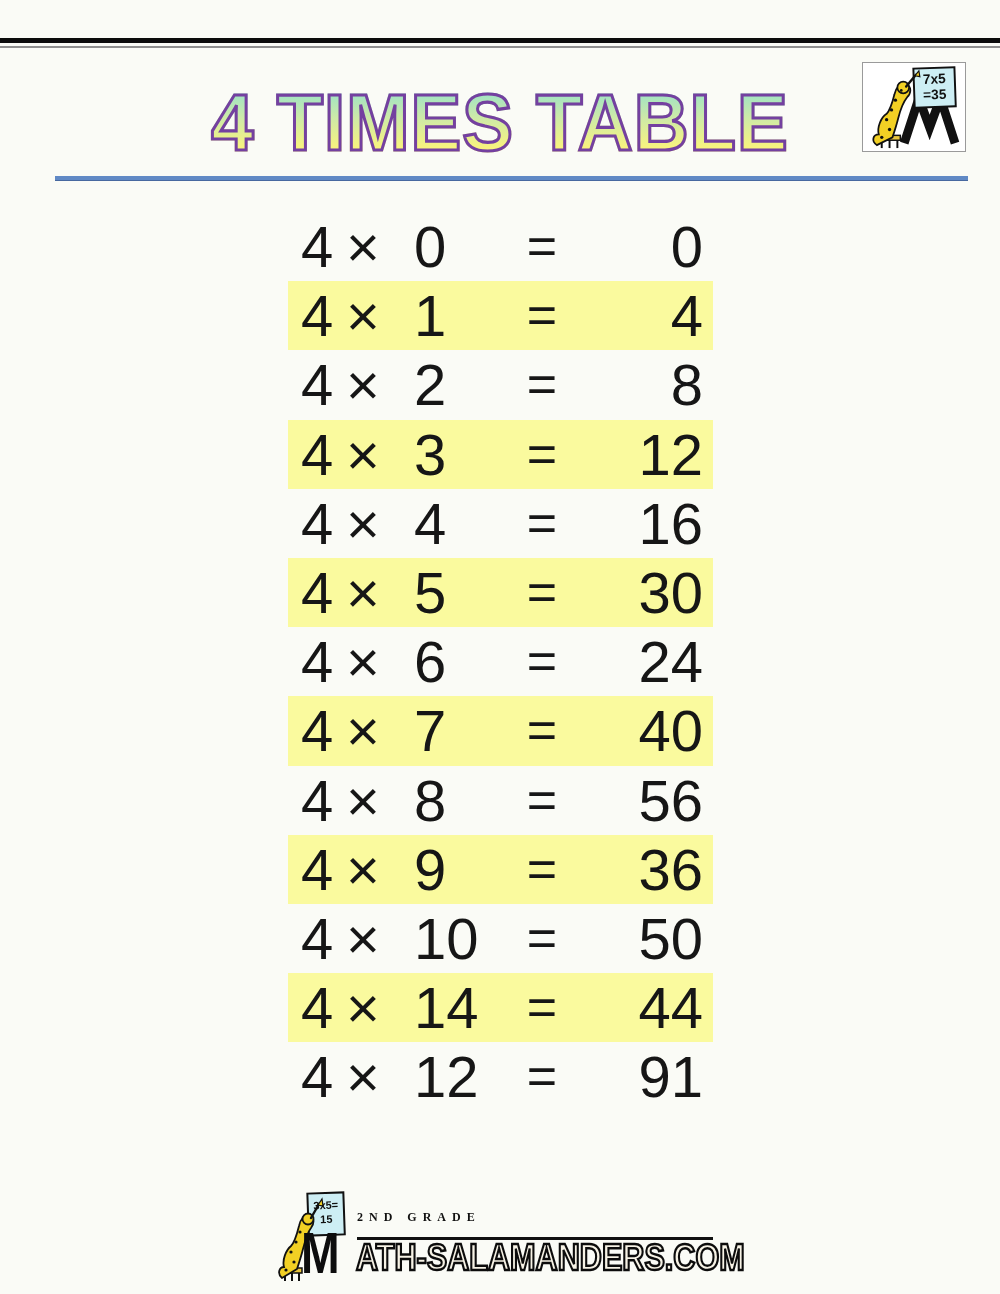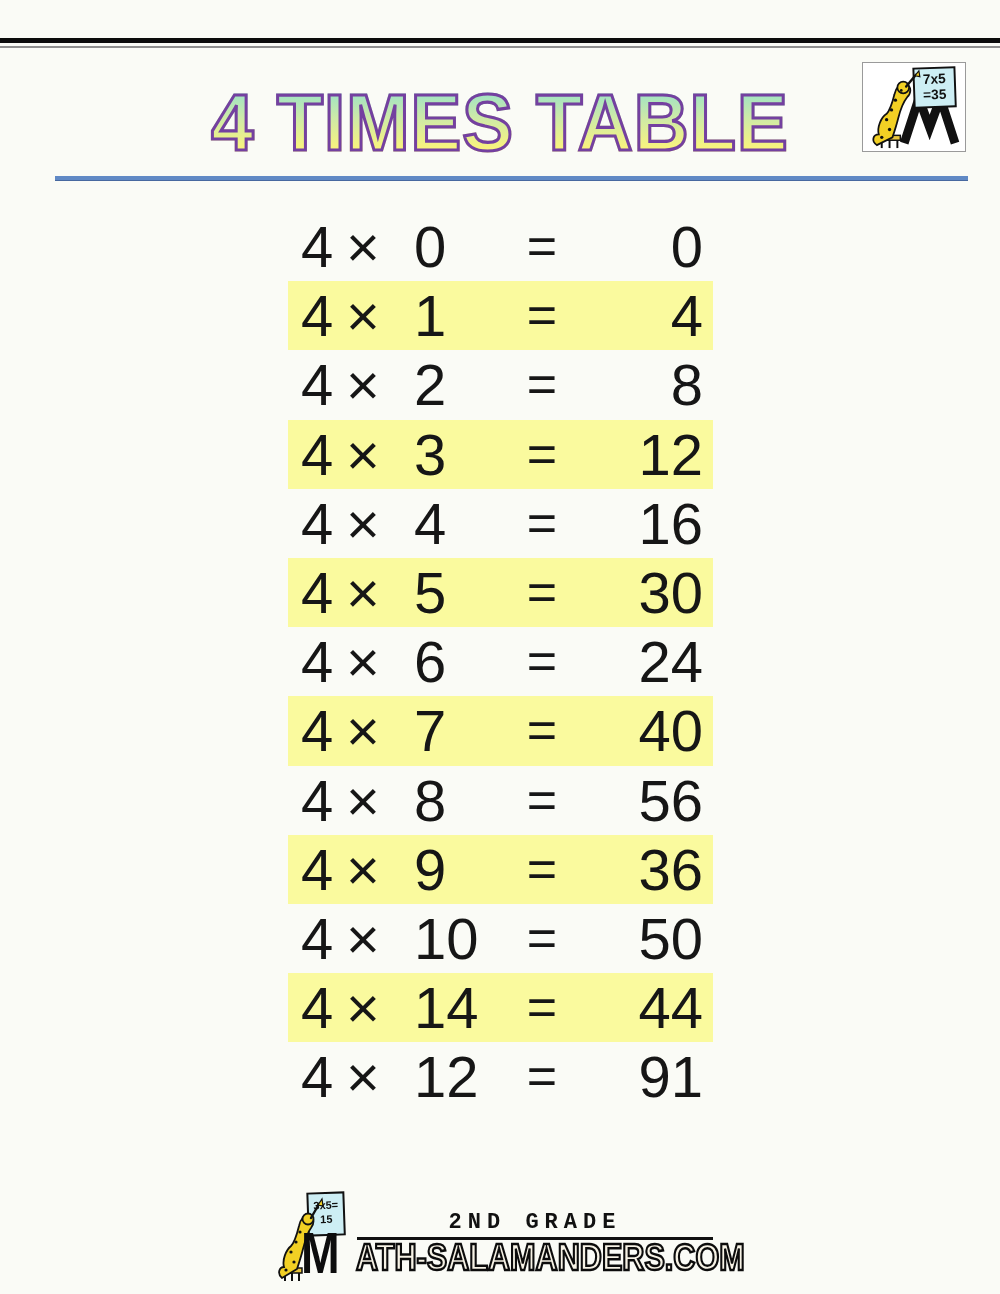--- a/index.html
+++ b/index.html
@@ -53,22 +53,22 @@
   .row .rhs { right:10px; text-align:right; }
 
   
   .footer-logo { position:absolute; left:274px; top:1190px; width:82px; height:94px; }
   .footer-m {
     position:absolute; left:301px; top:1224px; font-size:58px; line-height:58px;
     font-weight:800; color:#0d0d0d; transform:scaleX(0.8); transform-origin:left top;
   }
   .grade {
     position:absolute; left:357px; top:1210px; width:356px;
-    text-align:center; font-family:Liberation Mono, monospace;
-    font-size:22px; font-weight:700; letter-spacing:6px; color:#111;
+    font-family:Liberation Serif, serif;
+    font-size:12px; font-weight:700; letter-spacing:6px; color:#111;
   }
   .footer-line { position:absolute; left:357px; top:1237px; width:356px; height:3px; background:#111; }
   .site {
     position:absolute; left:356px; top:1240px; white-space:nowrap;
     font-size:36px; font-weight:800; letter-spacing:0px; line-height:36px;
     color:#f7f3e6; -webkit-text-stroke:2.5px #0c0c0c;
     transform:scaleX(0.85); transform-origin:left top;
   }
   svg text { font-family:"Liberation Sans", sans-serif; }
 </style>

